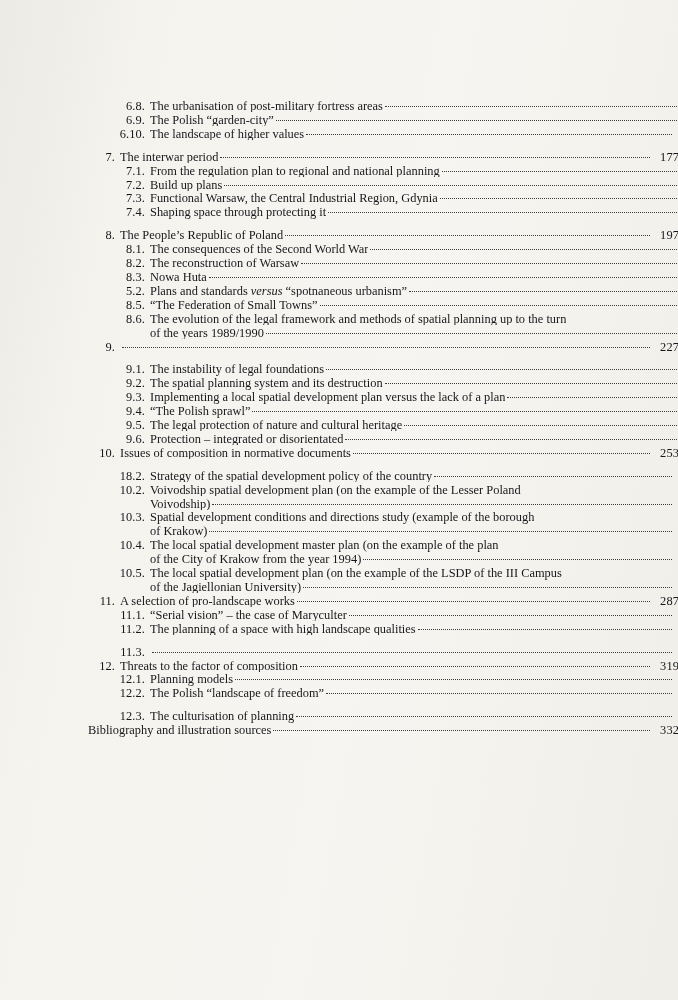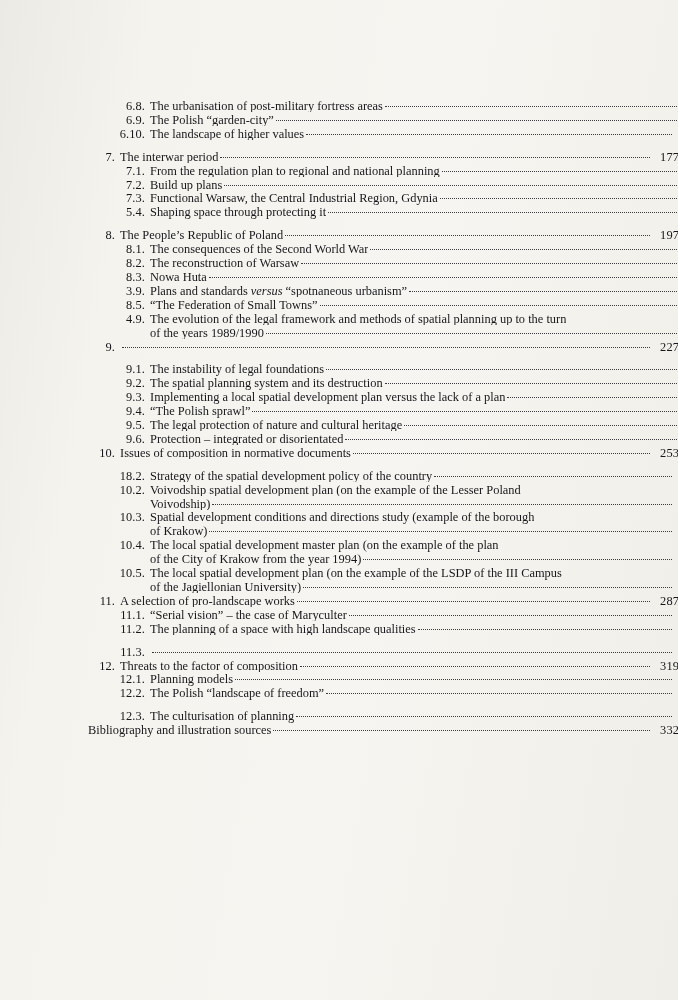--- a/index.html
+++ b/index.html
@@ -111,21 +111,21 @@
         <span class="num">7.2.</span>
         <span class="title">Build up plans</span>
         <span class="dots"></span>
       </div>
       <div class="row lvl2">
         <span class="num">7.3.</span>
         <span class="title">Functional Warsaw, the Central Industrial Region, Gdynia</span>
         <span class="dots"></span>
       </div>
       <div class="row lvl2">
-        <span class="num">5.4.</span>
+        <span class="num">7.4.</span>
         <span class="title">Shaping space through protecting it</span>
         <span class="dots"></span>
       </div>
       <div class="spacer-sm"></div>
       <div class="row lvl1b">
         <span class="num">8.</span>
         <span class="title">The People’s Republic of Poland</span>
         <span class="dots"></span>
         <span class="pg">197</span>
       </div>
@@ -138,31 +138,31 @@
         <span class="num">8.2.</span>
         <span class="title">The reconstruction of Warsaw</span>
         <span class="dots"></span>
       </div>
       <div class="row lvl2">
         <span class="num">8.3.</span>
         <span class="title">Nowa Huta</span>
         <span class="dots"></span>
       </div>
       <div class="row lvl2">
-        <span class="num">3.9.</span>
+        <span class="num">5.2.</span>
         <span class="title">Plans and standards <em>versus</em> “spotnaneous urbanism”</span>
         <span class="dots"></span>
       </div>
       <div class="row lvl2">
         <span class="num">8.5.</span>
         <span class="title">“The Federation of Small Towns”</span>
         <span class="dots"></span>
       </div>
       <div class="row lvl2">
-        <span class="num">4.9.</span>
+        <span class="num">8.6.</span>
         <span class="title">The evolution of the legal framework and methods of spatial planning up to the turn</span>
         <span class="dots nodots"></span>
       </div>
       <div class="row lvl2">
         <span class="num">&nbsp;</span>
         <span class="title">of the years 1989/1990</span>
         <span class="dots"></span>
       </div>
       <div class="row lvl1b">
         <span class="num">9.</span>

